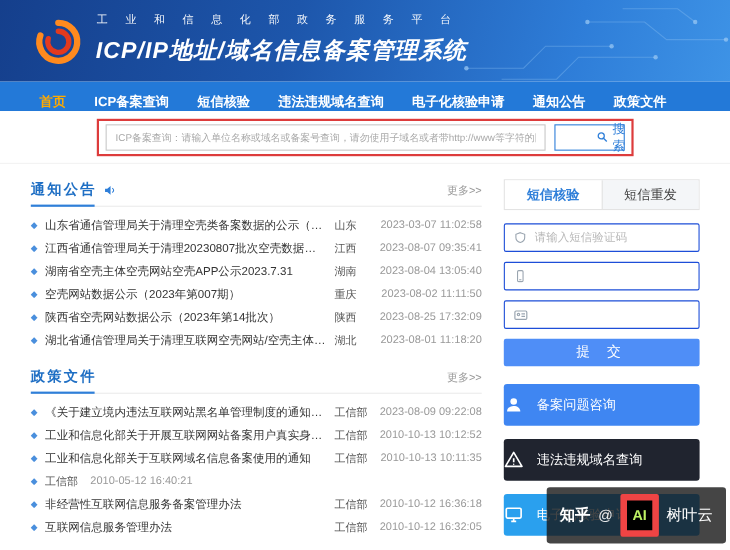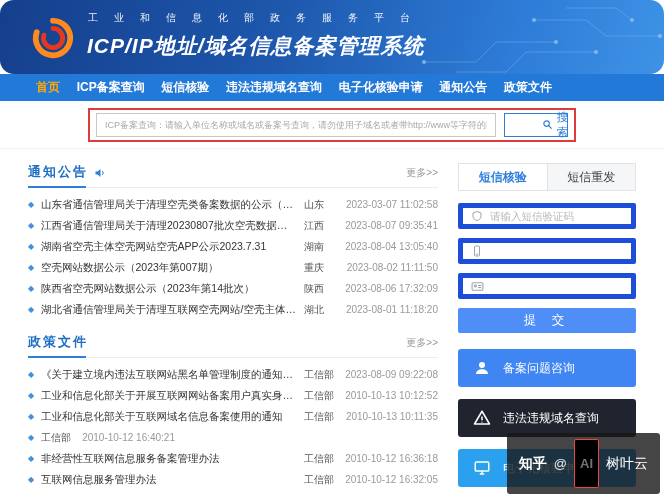--- a/index.html
+++ b/index.html
@@ -6,29 +6,28 @@
   html,body { width:664px; height:500px; }
   body {
     position:relative; overflow:hidden; background:#fff;
     font-family:"Liberation Sans","DejaVu Sans",sans-serif;
   }
 
   
   .header {
     height:74px; position:relative; overflow:hidden; color:#fff;
     background:linear-gradient(105deg,#153f8c 0%,#1d56ab 40%,#2e7dd8 78%,#3e93e6 100%);
-    border-radius:14px;
   }
   .logo { position:absolute; left:30px; top:15px; }
   .platform-title { position:absolute; left:88px; top:11px; font-size:10px; letter-spacing:16px; opacity:.95; white-space:nowrap; }
   .system-title { position:absolute; left:87px; top:32px; font-size:21px; font-weight:600; letter-spacing:1px; white-space:nowrap;font-style:italic; }
   .circuit { position:absolute; right:0; top:0; }
 
   
-  .nav { height:27px; background:#2379d8; display:flex; align-items:center; justify-content:space-between; padding:0 112px 0 36px; }
+  .nav { height:27px; background:#2379d8; display:flex; align-items:flex-end; justify-content:space-between; padding:0 58px 0 36px; }
   .nav-item { color:#fff; font-size:12px; font-weight:600; text-decoration:none; white-space:nowrap; cursor:pointer; }
   .nav-item.active { color:#ffaa00; }
 
   
   .search-strip { height:48px; display:flex; align-items:center; justify-content:center; background:#fff; border-bottom:1px solid #f2f2f2; }
   .search-box { width:488px; height:34px; border:2px solid #dd3c3c; display:flex; align-items:center; gap:8px; padding:0 6px; }
   .search-input { flex:1; min-width:0; height:24px; border:1px solid #c8c8c8; font-size:9px; padding:0 8px; color:#666; outline:none; font-family:inherit; }
   .search-input::placeholder { color:#a9a9a9; }
   .search-btn { width:64px; height:24px; border:1px solid #2f7fd9; background:#fff; color:#2f7fd9; font-size:11.5px; display:flex; align-items:center; justify-content:center; gap:4px; cursor:pointer; font-family:inherit;padding-left:38px; }
 
@@ -50,37 +49,37 @@
   .news-region { width:34px; flex:none; color:#555; font-size:10px; }
   .news-date { width:100px; flex:none; text-align:right; color:#999; font-size:10px; }
   .policy-sec { margin-top:13px; }
 
   
   .tabs { display:flex; height:28px; border:1px solid #e3e3e3; }
   .tab { flex:1; display:flex; align-items:center; justify-content:center; font-size:12px; cursor:pointer; }
   .tab.active { color:#2f7fd9; font-weight:bold; background:#fff; }
   .tab.inactive { background:#f4f6f8; color:#444; border-left:1px solid #e3e3e3; }
   .vform { padding-top:12px; }
-  .field { display:flex; align-items:center; border:5px solid #1d4ed8; border-radius:2px; height:26px; margin-bottom:9px; padding:0 8px; gap:7px; background:#fff; }
+  .field { display:flex; align-items:center; border:1px solid #1d4ed8; border-radius:2px; height:26px; margin-bottom:9px; padding:0 8px; gap:7px; background:#fff; }
   .f-icon { color:#9aa5b0; display:flex; flex:none; }
   .f-input { border:none; outline:none; flex:1; min-width:0; font-size:10.5px; color:#333; font-family:inherit; background:transparent; }
   .f-input::placeholder { color:#b9b9b9; }
   .submit-btn { width:100%; height:25px; background:#4f8ef7; border:none; color:#fff; font-size:12.5px; letter-spacing:6px; border-radius:2px; cursor:pointer; font-family:inherit; }
-  .quick { margin-top:12px; height:38px; border-radius:3px; display:flex; align-items:center; padding-left:15px; gap:12px; color:#fff; cursor:pointer; font-size:12px; white-space:nowrap; }
+  .quick { margin-top:12px; height:38px; border-radius:3px; display:flex; align-items:center; gap:12px; color:#fff; cursor:pointer; font-size:12px; white-space:nowrap; }
   .quick.q1 { background:#3f86f2; margin-top:16px; }
   .quick.q2 { background:#20242f; }
   .quick.q3 { background:#2aa0ee; }
   .quick .q-icon { display:flex; flex:none; }
 
   
   .watermark { position:absolute; right:4px; bottom:6px; display:flex; align-items:center; gap:7px;
     background:rgba(22,22,22,.8); padding:6px 12px; border-radius:3px; color:#fff; }
   .wm-site { font-weight:bold; font-size:14px; }
   .wm-at { font-size:13px; opacity:.9; }
-  .wm-badge { background:#000; color:#737373; font-weight:bold; font-size:13px; padding:16px 5px; border-radius:2px; border:1px solid #ef4444; }
+  .wm-badge { background:#000; color:#bef264; font-weight:bold; font-size:13px; padding:6px 5px; border-radius:2px; border:6px solid #ef4444; }
   .wm-name { font-size:14px; }
 </style>
 </head>
 <body>
 
 <div class="header">
   <span class="logo">
     <svg width="46" height="46" viewBox="0 0 48 48">
       <path d="M24 6a18 18 0 1 1-17 12" fill="none" stroke="#ff8a1e" stroke-width="6" stroke-linecap="round"></path>
       <path d="M24 14a10 10 0 1 1-9.5 7" fill="none" stroke="#e33a1e" stroke-width="5" stroke-linecap="round"></path>
@@ -180,21 +179,21 @@
             <span class="bullet">◆</span>
             <span class="news-title">空壳网站数据公示（2023年第007期）</span>
             <span class="news-region">重庆</span>
             <span class="news-date">2023-08-02 11:11:50</span>
           </div>
 
           <div class="news-row">
             <span class="bullet">◆</span>
             <span class="news-title">陕西省空壳网站数据公示（2023年第14批次）</span>
             <span class="news-region">陕西</span>
-            <span class="news-date">2023-08-06 17:32:09</span>
+            <span class="news-date">2023-08-25 17:32:09</span>
           </div>
 
           <div class="news-row">
             <span class="bullet">◆</span>
             <span class="news-title">湖北省通信管理局关于清理互联网空壳网站/空壳主体的公示</span>
             <span class="news-region">湖北</span>
             <span class="news-date">2023-08-01 11:18:20</span>
           </div>
         </div>
     </div>
@@ -223,21 +222,21 @@
           <div class="news-row">
             <span class="bullet">◆</span>
             <span class="news-title">工业和信息化部关于互联网域名信息备案使用的通知</span>
             <span class="news-region">工信部</span>
             <span class="news-date">2010-10-13 10:11:35</span>
           </div>
 
           <div class="news-row">
             <span class="bullet">◆</span>
             <span class="news-region">工信部</span>
-            <span class="news-date">2010-10-12 16:40:21</span>
+            <span class="news-date">2010-05-12 16:40:21</span>
           </div>
 
           <div class="news-row">
             <span class="bullet">◆</span>
             <span class="news-title">非经营性互联网信息服务备案管理办法</span>
             <span class="news-region">工信部</span>
             <span class="news-date">2010-10-12 16:36:18</span>
           </div>
 
           <div class="news-row">

